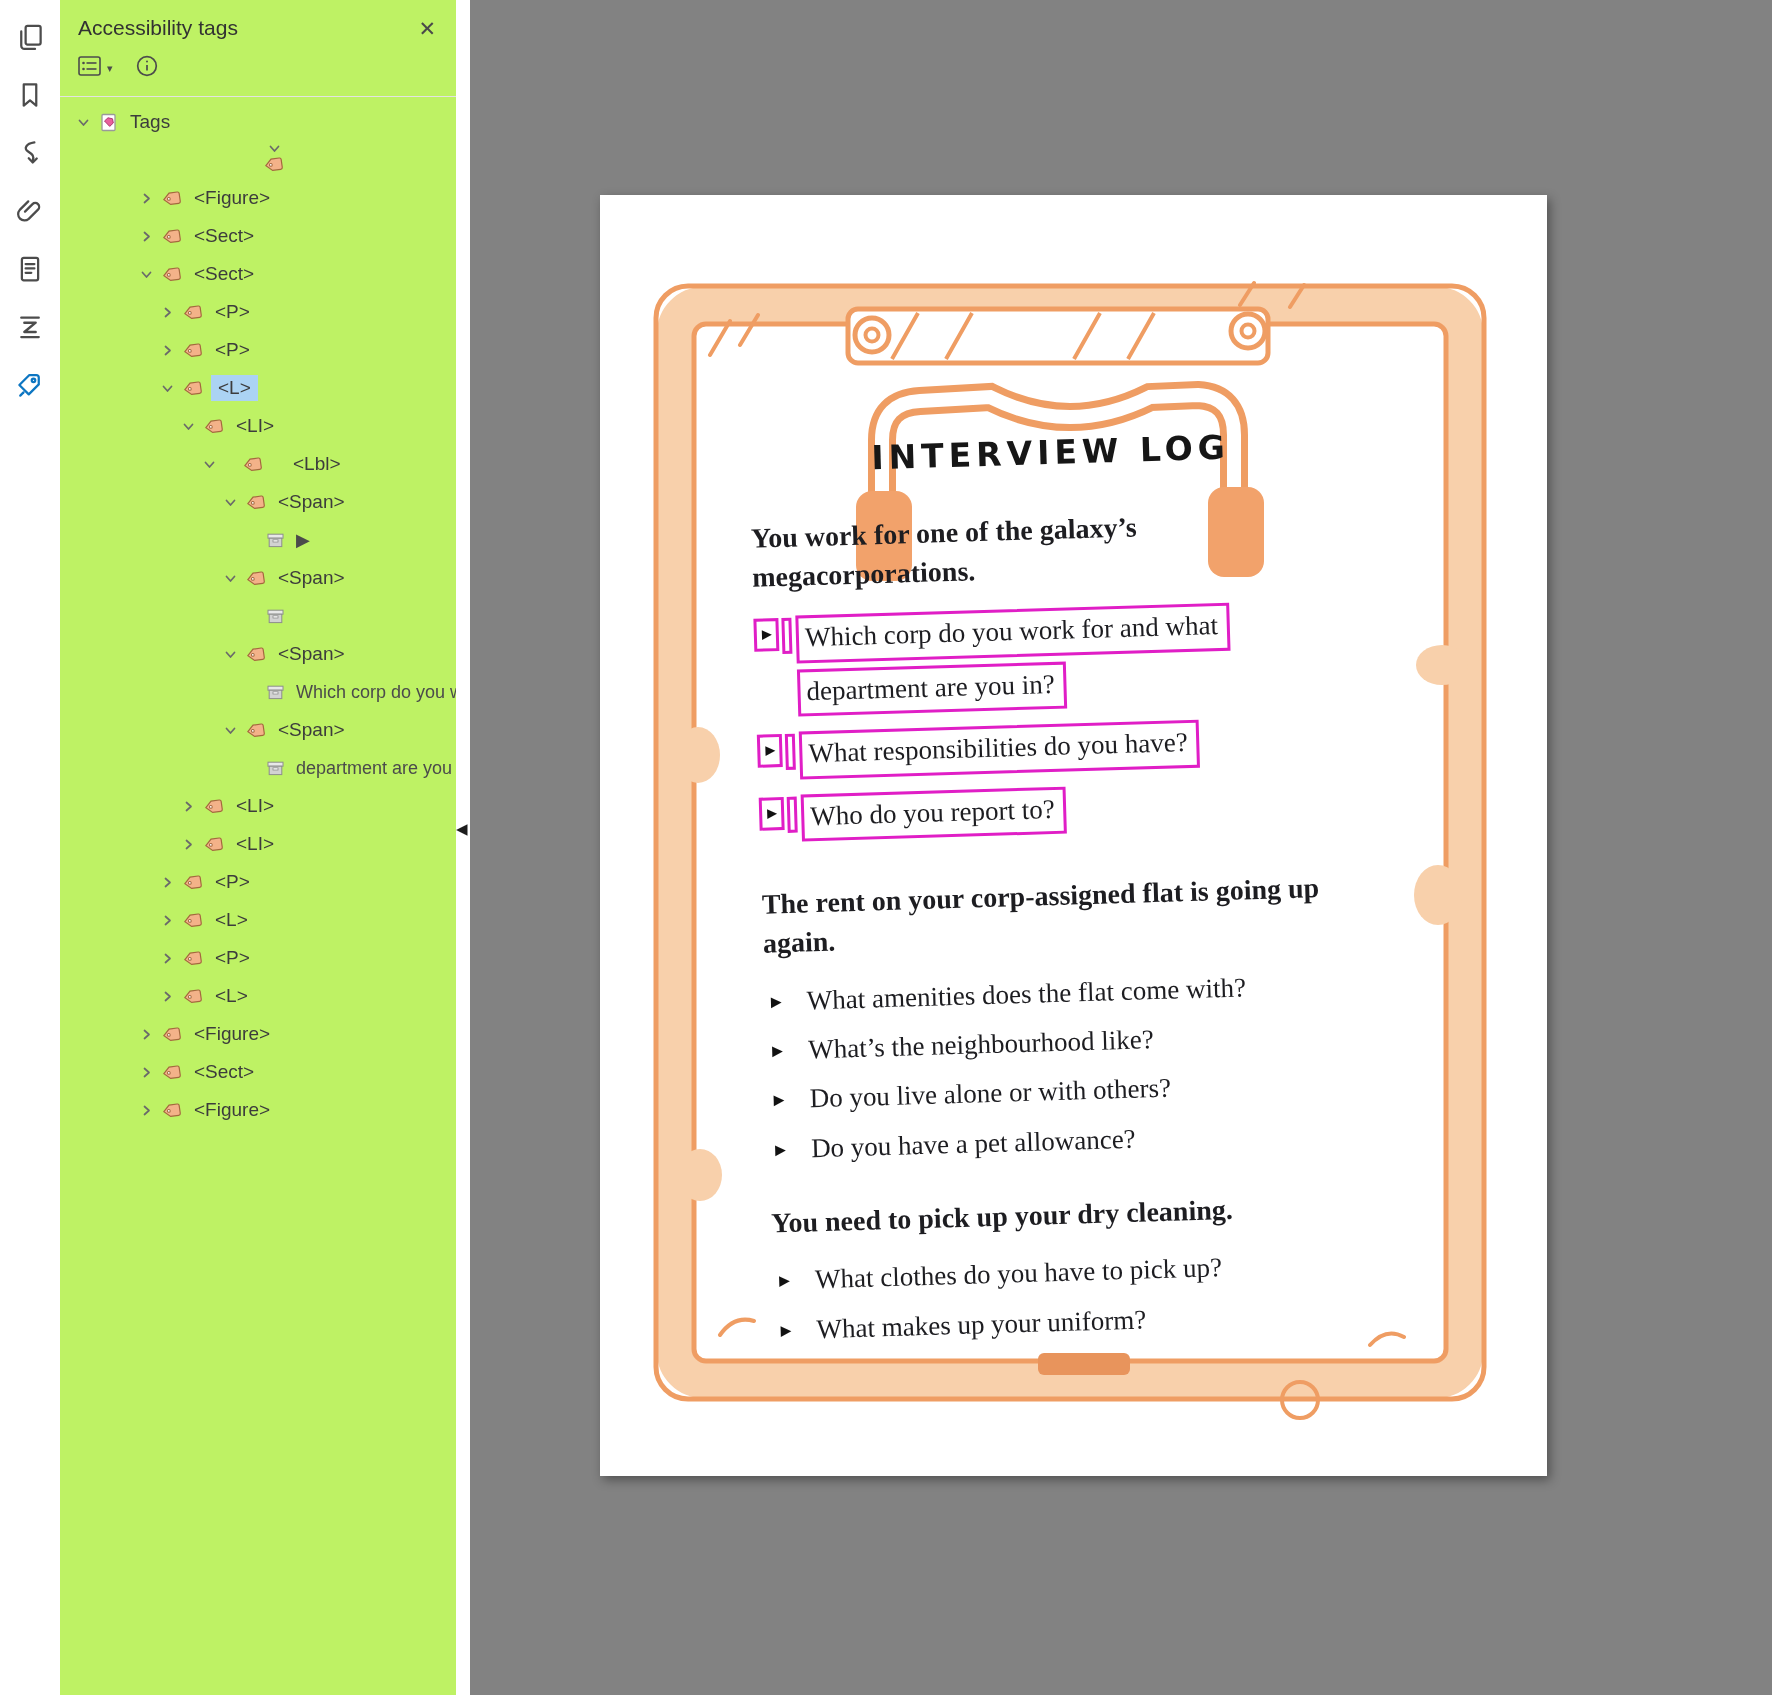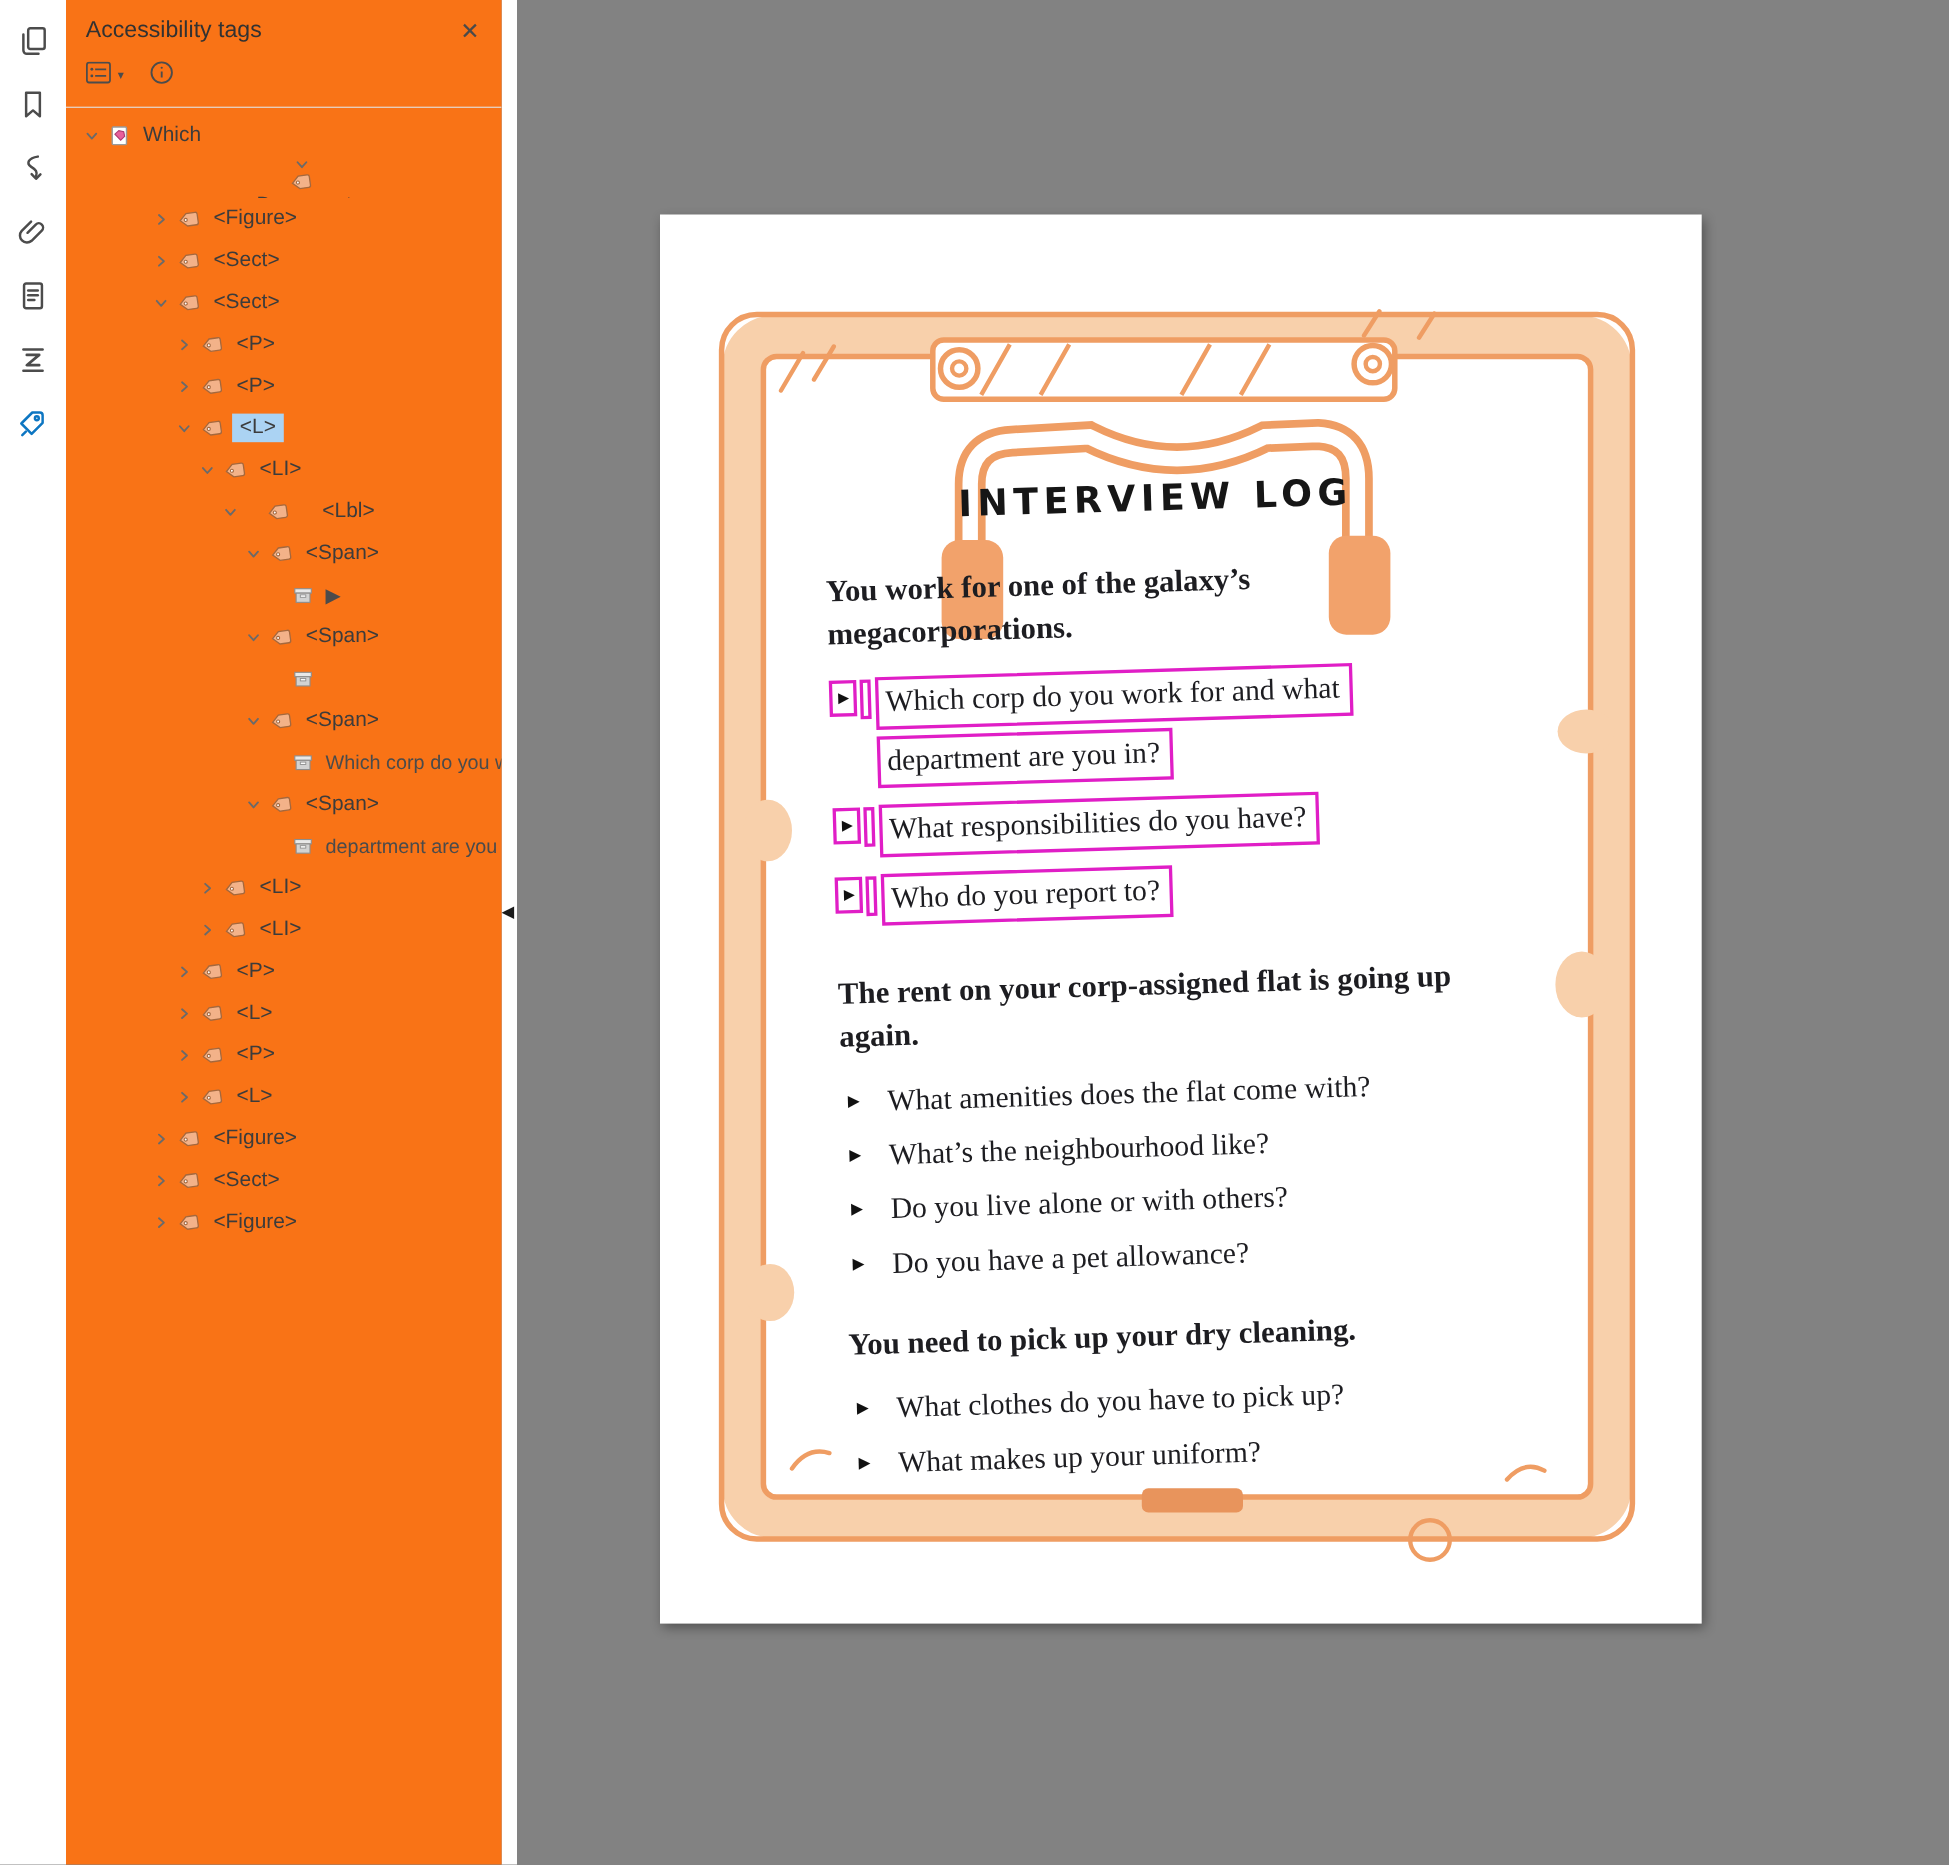--- a/index.html
+++ b/index.html
@@ -11,21 +11,21 @@
   .left-rail{
     position:absolute;left:0;top:0;width:60px;height:100%;background:#ffffff;
     display:flex;flex-direction:column;align-items:center;padding-top:20px;gap:24px;
     box-sizing:border-box;z-index:4;
   }
   .rail-btn{width:34px;height:34px;display:flex;align-items:center;justify-content:center;
     color:#4c4c4c;cursor:pointer;}
   .rail-btn.active{color:#0d76c2;}
   
   .tags-panel{
-    position:absolute;left:60px;top:0;width:396px;height:100%;background:#f97316;
+    position:absolute;left:60px;top:0;width:396px;height:100%;background:#bef264;
     box-sizing:border-box;z-index:3;overflow:hidden;
   }
   .panel-header{display:flex;justify-content:space-between;align-items:center;
     padding:16px 20px 4px 18px;}
   .panel-title{font-size:21px;color:#323232;}
   .close-btn{font-size:21px;color:#4a4a4a;cursor:pointer;line-height:1;}
   .panel-toolbar{display:flex;align-items:center;gap:22px;padding:10px 18px 14px 18px;
     border-bottom:1px solid #e3e3e3;}
   .tool-btn{display:flex;align-items:center;color:#4c4c4c;cursor:pointer;}
   .caret{font-size:11px;margin-left:4px;color:#4c4c4c;}
@@ -150,21 +150,21 @@
           <svg width="15" height="15" viewBox="0 0 15 15" fill="none" stroke="#6a6a6a" stroke-width="1.7" stroke-linecap="round" stroke-linejoin="round">
             <polyline points="3.5,5.5 7.5,10 11.5,5.5"></polyline>
           </svg>
         </span>
         <span class="node-icon">
           <svg width="19" height="19" viewBox="0 0 19 19">
             <rect x="3" y="1.5" width="13" height="16" rx="1" fill="#fff" stroke="#9a9a9a" stroke-width="1.3"></rect>
             <path d="M5.5 8 L9 4.8 l4.5 1 .8 4.2 -3.6 3.4 Z" fill="#e8609c" stroke="#b03a72" stroke-width="1"></path>
           </svg>
         </span>
-        <span class="tree-label">Which</span>
+        <span class="tree-label">Tags</span>
       </div>
       <div class="tree-row" style="padding-left: 37px; flex-direction: column;">
         <span class="expander">
           <svg width="15" height="15" viewBox="0 0 15 15" fill="none" stroke="#6a6a6a" stroke-width="1.7" stroke-linecap="round" stroke-linejoin="round">
             <polyline points="3.5,5.5 7.5,10 11.5,5.5"></polyline>
           </svg>
         </span>
         <span class="node-icon">
           <svg width="20" height="17" viewBox="0 0 20 17">
             <g transform="rotate(-8 10 8.5)">

